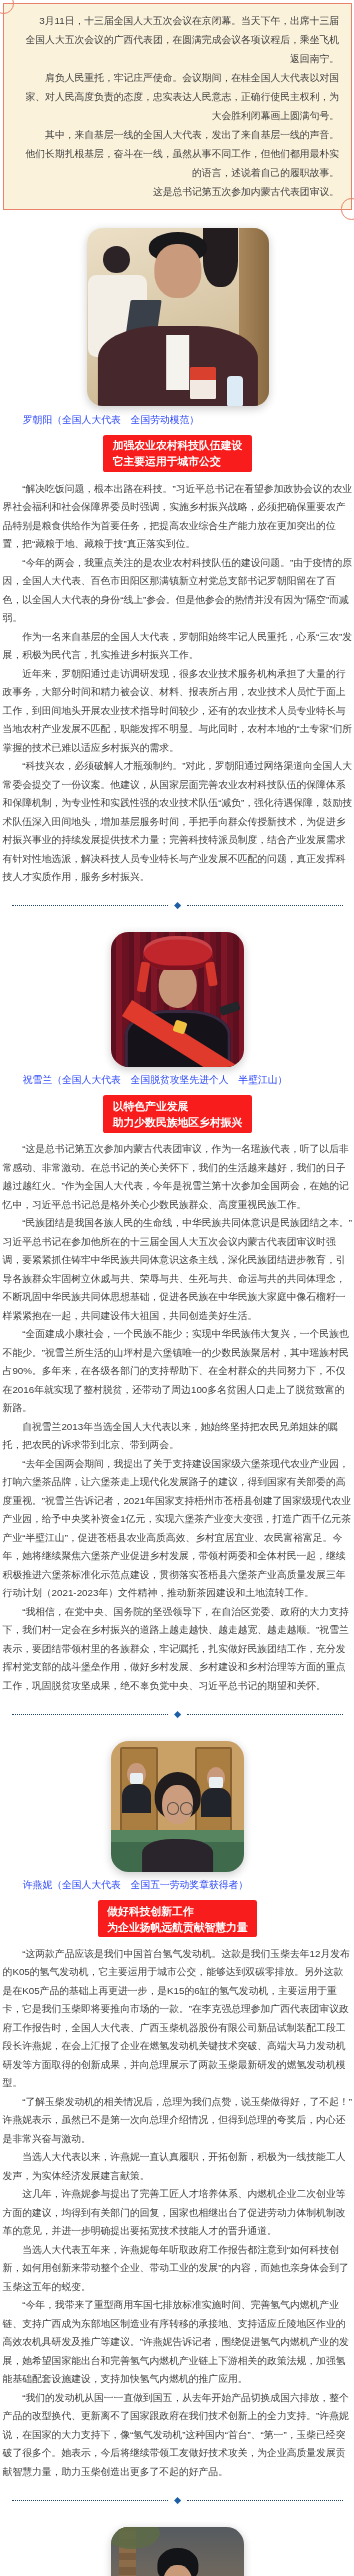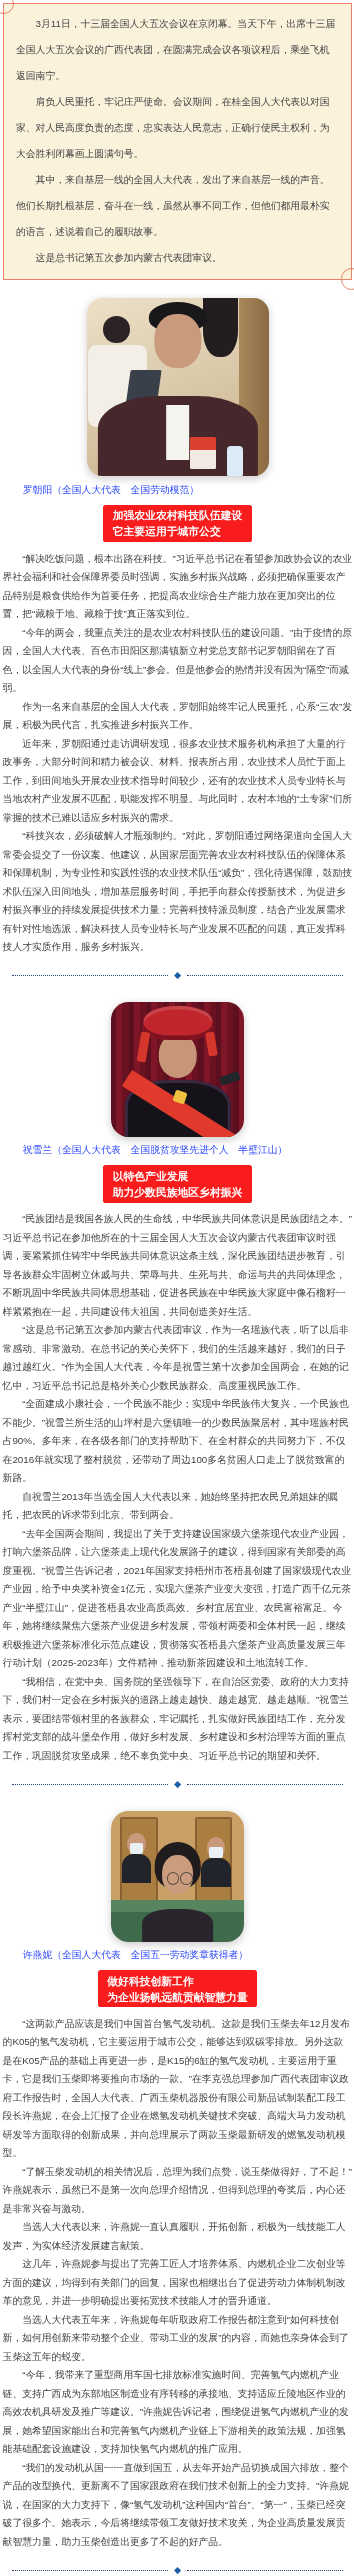--- a/index.html
+++ b/index.html
@@ -6,21 +6,21 @@
   body{width:355px;font-family:"Liberation Sans","DejaVu Sans",sans-serif;color:var(--body-text,#3f3f3f);}
   .page{width:355px;overflow:hidden;}
 
   
   .intro-box{position:relative;margin:2.6px 2.6px 0;border:1px solid var(--intro-border,#e8826a);
     background:var(--intro-bg,#fbf2dc);padding:7.2px 12.4px 8.2px;}
   .corner{position:absolute;width:19.6px;height:19.6px;border:1px solid var(--intro-border,#e8826a);
     border-radius:50%;background:transparent;}
   .corner.tl{top:-10.8px;left:-10.8px;}
   .corner.br{bottom:-10.8px;right:-10.8px;}
-  .intro-para{font-size:9.8px;line-height:26px;text-indent:2em;margin:0;color:var(--body-text,#3f3f3f);}
+  .intro-para{font-size:9.8px;line-height:19px;text-indent:2em;margin:0;color:var(--body-text,#3f3f3f);text-align:right;}
 
   
   .photo{position:relative;overflow:hidden;margin:18.5px auto 6.2px;border-radius:17.5px;
     box-shadow:0 2.1px 8.2px rgba(0,0,0,.20);}
   .photo.p1{width:182px;height:178px;border-radius:15.5px;}
   .photo.p2{width:133px;height:135px;}
   .photo.p3{width:133px;height:131px;}
   .photo.p4{width:133px;height:134px;}
   .art{position:absolute;}
 
@@ -153,25 +153,25 @@
       <div class="art p2-fringe-l"></div>
       <div class="art p2-fringe-r"></div>
       <div class="art p2-mic"></div>
     </div>
     <p class="caption">祝雪兰（全国人大代表　全国脱贫攻坚先进个人　半壁江山）</p>
     <div class="badge">
       <div>以特色产业发展</div>
       <div>助力少数民族地区乡村振兴</div>
     </div>
     <div class="body-text">
+        <p class="para">“这是总书记第五次参加内蒙古代表团审议，作为一名瑶族代表，听了以后非常感动、非常激动。在总书记的关心关怀下，我们的生活越来越好，我们的日子越过越红火。”作为全国人大代表，今年是祝雪兰第十次参加全国两会，在她的记忆中，习近平总书记总是格外关心少数民族群众、高度重视民族工作。</p>
         <p class="para">“民族团结是我国各族人民的生命线，中华民族共同体意识是民族团结之本。”习近平总书记在参加他所在的十三届全国人大五次会议内蒙古代表团审议时强调，要紧紧抓住铸牢中华民族共同体意识这条主线，深化民族团结进步教育，引导各族群众牢固树立休戚与共、荣辱与共、生死与共、命运与共的共同体理念，不断巩固中华民族共同体思想基础，促进各民族在中华民族大家庭中像石榴籽一样紧紧抱在一起，共同建设伟大祖国，共同创造美好生活。</p>
-        <p class="para">“这是总书记第五次参加内蒙古代表团审议，作为一名瑶族代表，听了以后非常感动、非常激动。在总书记的关心关怀下，我们的生活越来越好，我们的日子越过越红火。”作为全国人大代表，今年是祝雪兰第十次参加全国两会，在她的记忆中，习近平总书记总是格外关心少数民族群众、高度重视民族工作。</p>
         <p class="para">“全面建成小康社会，一个民族不能少；实现中华民族伟大复兴，一个民族也不能少。”祝雪兰所生活的山坪村是六堡镇唯一的少数民族聚居村，其中瑶族村民占90%。多年来，在各级各部门的支持帮助下、在全村群众的共同努力下，不仅在2016年就实现了整村脱贫，还带动了周边100多名贫困人口走上了脱贫致富的新路。</p>
         <p class="para">自祝雪兰2013年当选全国人大代表以来，她始终坚持把农民兄弟姐妹的嘱托，把农民的诉求带到北京、带到两会。</p>
-        <p class="para">“去年全国两会期间，我提出了关于支持建设国家级六堡茶现代农业产业园，打响六堡茶品牌，让六堡茶走上现代化发展路子的建议，得到国家有关部委的高度重视。”祝雪兰告诉记者，2021年国家支持梧州市苍梧县创建了国家级现代农业产业园，给予中央奖补资金1亿元，实现六堡茶产业变大变强，打造广西千亿元茶产业“半壁江山”，促进苍梧县农业高质高效、乡村宜居宜业、农民富裕富足。今年，她将继续聚焦六堡茶产业促进乡村发展，带领村两委和全体村民一起，继续积极推进六堡茶标准化示范点建设，贯彻落实苍梧县六堡茶产业高质量发展三年行动计划（2025-2023年）文件精神，推动新茶园建设和土地流转工作。</p>
+        <p class="para">“去年全国两会期间，我提出了关于支持建设国家级六堡茶现代农业产业园，打响六堡茶品牌，让六堡茶走上现代化发展路子的建议，得到国家有关部委的高度重视。”祝雪兰告诉记者，2021年国家支持梧州市苍梧县创建了国家级现代农业产业园，给予中央奖补资金1亿元，实现六堡茶产业变大变强，打造广西千亿元茶产业“半壁江山”，促进苍梧县农业高质高效、乡村宜居宜业、农民富裕富足。今年，她将继续聚焦六堡茶产业促进乡村发展，带领村两委和全体村民一起，继续积极推进六堡茶标准化示范点建设，贯彻落实苍梧县六堡茶产业高质量发展三年行动计划（2021-2023年）文件精神，推动新茶园建设和土地流转工作。</p>
         <p class="para">“我相信，在党中央、国务院的坚强领导下，在自治区党委、政府的大力支持下，我们村一定会在乡村振兴的道路上越走越快、越走越宽、越走越顺。”祝雪兰表示，要团结带领村里的各族群众，牢记嘱托，扎实做好民族团结工作，充分发挥村党支部的战斗堡垒作用，做好乡村发展、乡村建设和乡村治理等方面的重点工作，巩固脱贫攻坚成果，绝不辜负党中央、习近平总书记的期望和关怀。</p>
       </div>
     <div class="divider">
       <span class="line"></span>
       <span class="diamond">◆</span>
       <span class="line"></span>
     </div>
   </section>
 
   <section>

